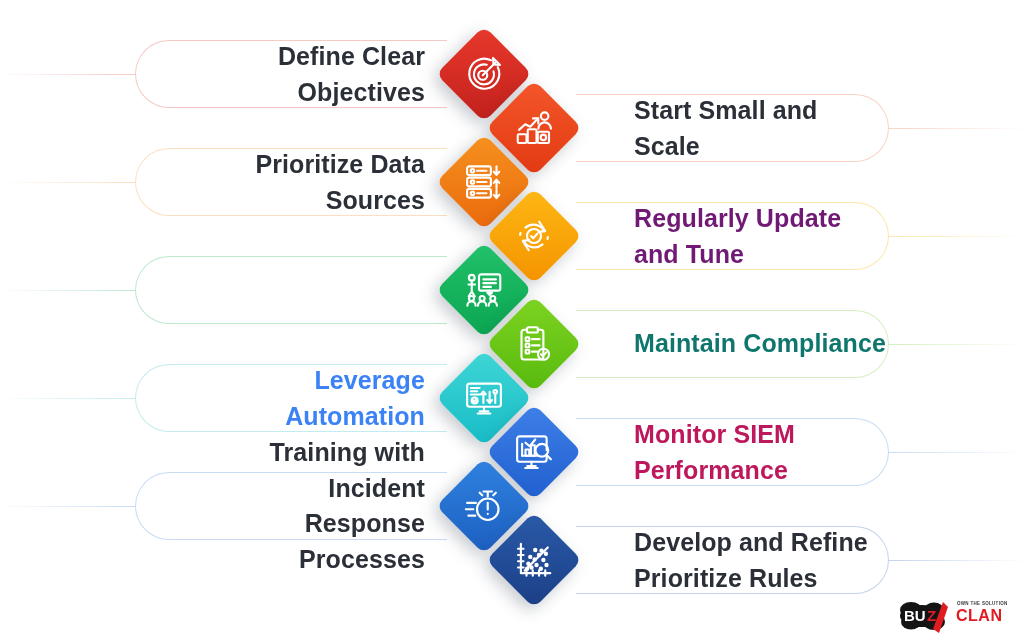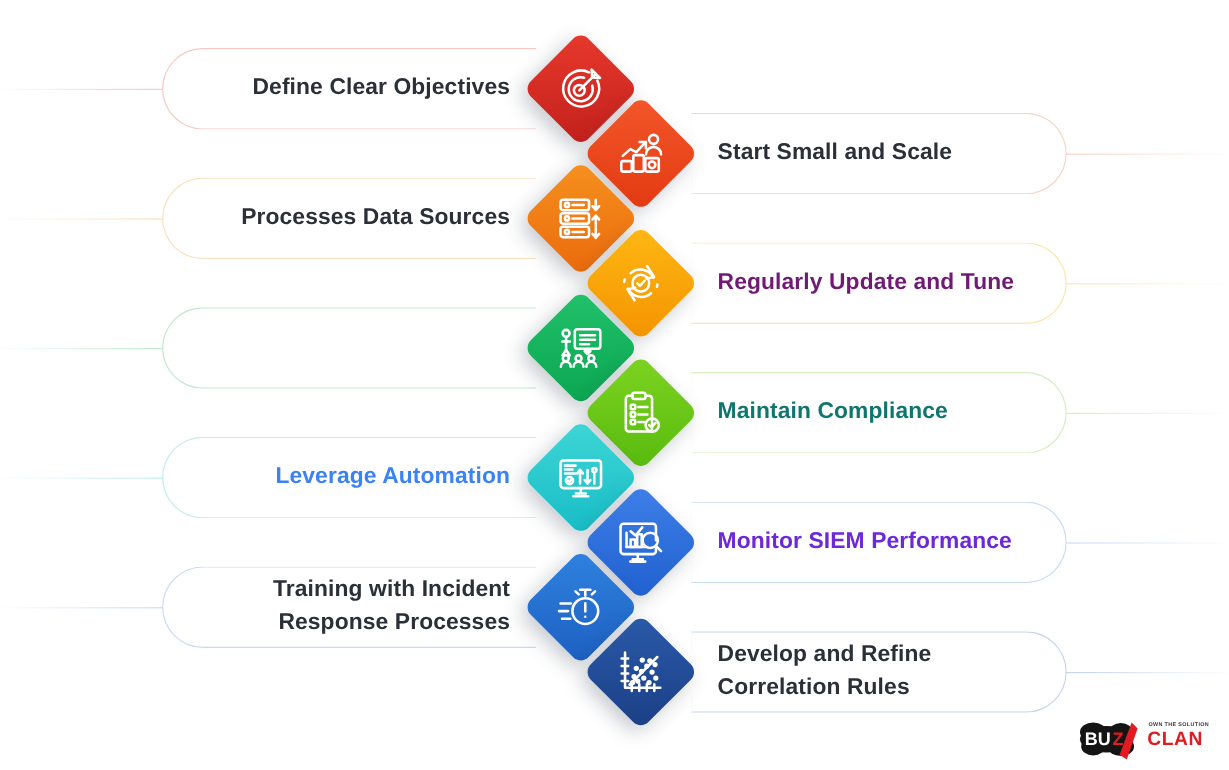--- a/index.html
+++ b/index.html
@@ -26,22 +26,22 @@
     border-top-right-radius:34px;border-bottom-right-radius:34px;
     border-top-left-radius:0;border-bottom-left-radius:0;
   }
   
   .tail{position:absolute;height:1px;top:33px;}
   .tail.left{right:100%;width:140px;}
   .tail.right{left:100%;width:140px;}
 
   .card-label{
     position:absolute;top:50%;transform:translateY(-50%);
-    color:#2b2f38;font-size:19px;font-weight:700;line-height:1.42;
-    letter-spacing:.1px;white-space:pre-line;
+    color:#2b2f38;font-size:25px;font-weight:700;line-height:1.42;
+    letter-spacing:.1px;white-space:pre-line;margin-left:36px;
   }
   .card.left .card-label{right:22px;text-align:right;}
   .card.right .card-label{left:22px;text-align:left;}
 
   
   .diamond{
     position:absolute;width:68px;height:68px;border-radius:9px;
     transform:rotate(45deg);
     box-shadow:0 7px 16px rgba(40,50,70,.26);
   }
@@ -64,50 +64,50 @@
       <div class="card left" style="top: 40px; left: 135px; width: 312px; border-color: rgb(246, 201, 196);">
         <div class="tail left" style="background: linear-gradient(to left, rgb(246, 201, 196), rgba(255, 255, 255, 0));"></div>
         <div class="card-label" style="color: rgb(43, 47, 56);">Define Clear Objectives</div>
       </div>
       <div class="card right" style="top: 94px; left: 576px; width: 313px; border-color: rgb(248, 211, 197);">
         <div class="tail right" style="background: linear-gradient(to right, rgb(248, 211, 197), rgba(255, 255, 255, 0));"></div>
         <div class="card-label" style="color: rgb(43, 47, 56);">Start Small and Scale</div>
       </div>
       <div class="card left" style="top: 148px; left: 135px; width: 312px; border-color: rgb(250, 224, 192);">
         <div class="tail left" style="background: linear-gradient(to left, rgb(250, 224, 192), rgba(255, 255, 255, 0));"></div>
-        <div class="card-label" style="color: rgb(43, 47, 56);">Processes Data Sources</div>
+        <div class="card-label" style="color: rgb(43, 47, 56);">Prioritize Data Sources</div>
       </div>
       <div class="card right" style="top: 202px; left: 576px; width: 313px; border-color: rgb(251, 230, 172);">
         <div class="tail right" style="background: linear-gradient(to right, rgb(251, 230, 172), rgba(255, 255, 255, 0));"></div>
         <div class="card-label" style="color: #701a75;">Regularly Update and Tune</div>
       </div>
       <div class="card left" style="top: 256px; left: 135px; width: 312px; border-color: rgb(191, 232, 207);">
         <div class="tail left" style="background: linear-gradient(to left, rgb(191, 232, 207), rgba(255, 255, 255, 0));"></div>
       </div>
       <div class="card right" style="top: 310px; left: 576px; width: 313px; border-color: rgb(214, 238, 192);">
         <div class="tail right" style="background: linear-gradient(to right, rgb(214, 238, 192), rgba(255, 255, 255, 0));"></div>
         <div class="card-label" style="color: #0f766e;">Maintain Compliance</div>
       </div>
       <div class="card left" style="top: 364px; left: 135px; width: 312px; border-color: rgb(195, 236, 238);">
         <div class="tail left" style="background: linear-gradient(to left, rgb(195, 236, 238), rgba(255, 255, 255, 0));"></div>
         <div class="card-label" style="color: #3b82f6;">Leverage Automation</div>
       </div>
       <div class="card right" style="top: 418px; left: 576px; width: 313px; border-color: rgb(201, 220, 246);">
         <div class="tail right" style="background: linear-gradient(to right, rgb(201, 220, 246), rgba(255, 255, 255, 0));"></div>
-        <div class="card-label" style="color: #6d28d9;">Monitor SIEM Performance</div>
+        <div class="card-label" style="color: #be185d;">Monitor SIEM Performance</div>
       </div>
       <div class="card left" style="top: 472px; left: 135px; width: 312px; border-color: rgb(199, 220, 244);">
         <div class="tail left" style="background: linear-gradient(to left, rgb(199, 220, 244), rgba(255, 255, 255, 0));"></div>
         <div class="card-label" style="color: rgb(43, 47, 56);">Training with Incident
 Response Processes</div>
       </div>
       <div class="card right" style="top: 526px; left: 576px; width: 313px; border-color: rgb(197, 211, 236);">
         <div class="tail right" style="background: linear-gradient(to right, rgb(197, 211, 236), rgba(255, 255, 255, 0));"></div>
         <div class="card-label" style="color: rgb(43, 47, 56);">Develop and Refine
-Correlation Rules</div>
+Prioritize Rules</div>
       </div>
     </div>
 
   <div id="diamonds">
       <div class="diamond" style="left: 450px; top: 40px; background: linear-gradient(135deg, rgb(232, 57, 44) 0%, rgb(193, 32, 28) 100%); z-index: 20;">
         <div class="ico">
           <svg viewBox="0 0 32 32">
             <g fill="none" stroke="#fff" stroke-width="1.7" stroke-linecap="round" stroke-linejoin="round">
       <path d="M27 10.5A12 12 0 1 1 21.5 5"></path>
       <path d="M23.6 13.9A8 8 0 1 1 18.2 8.6"></path>

